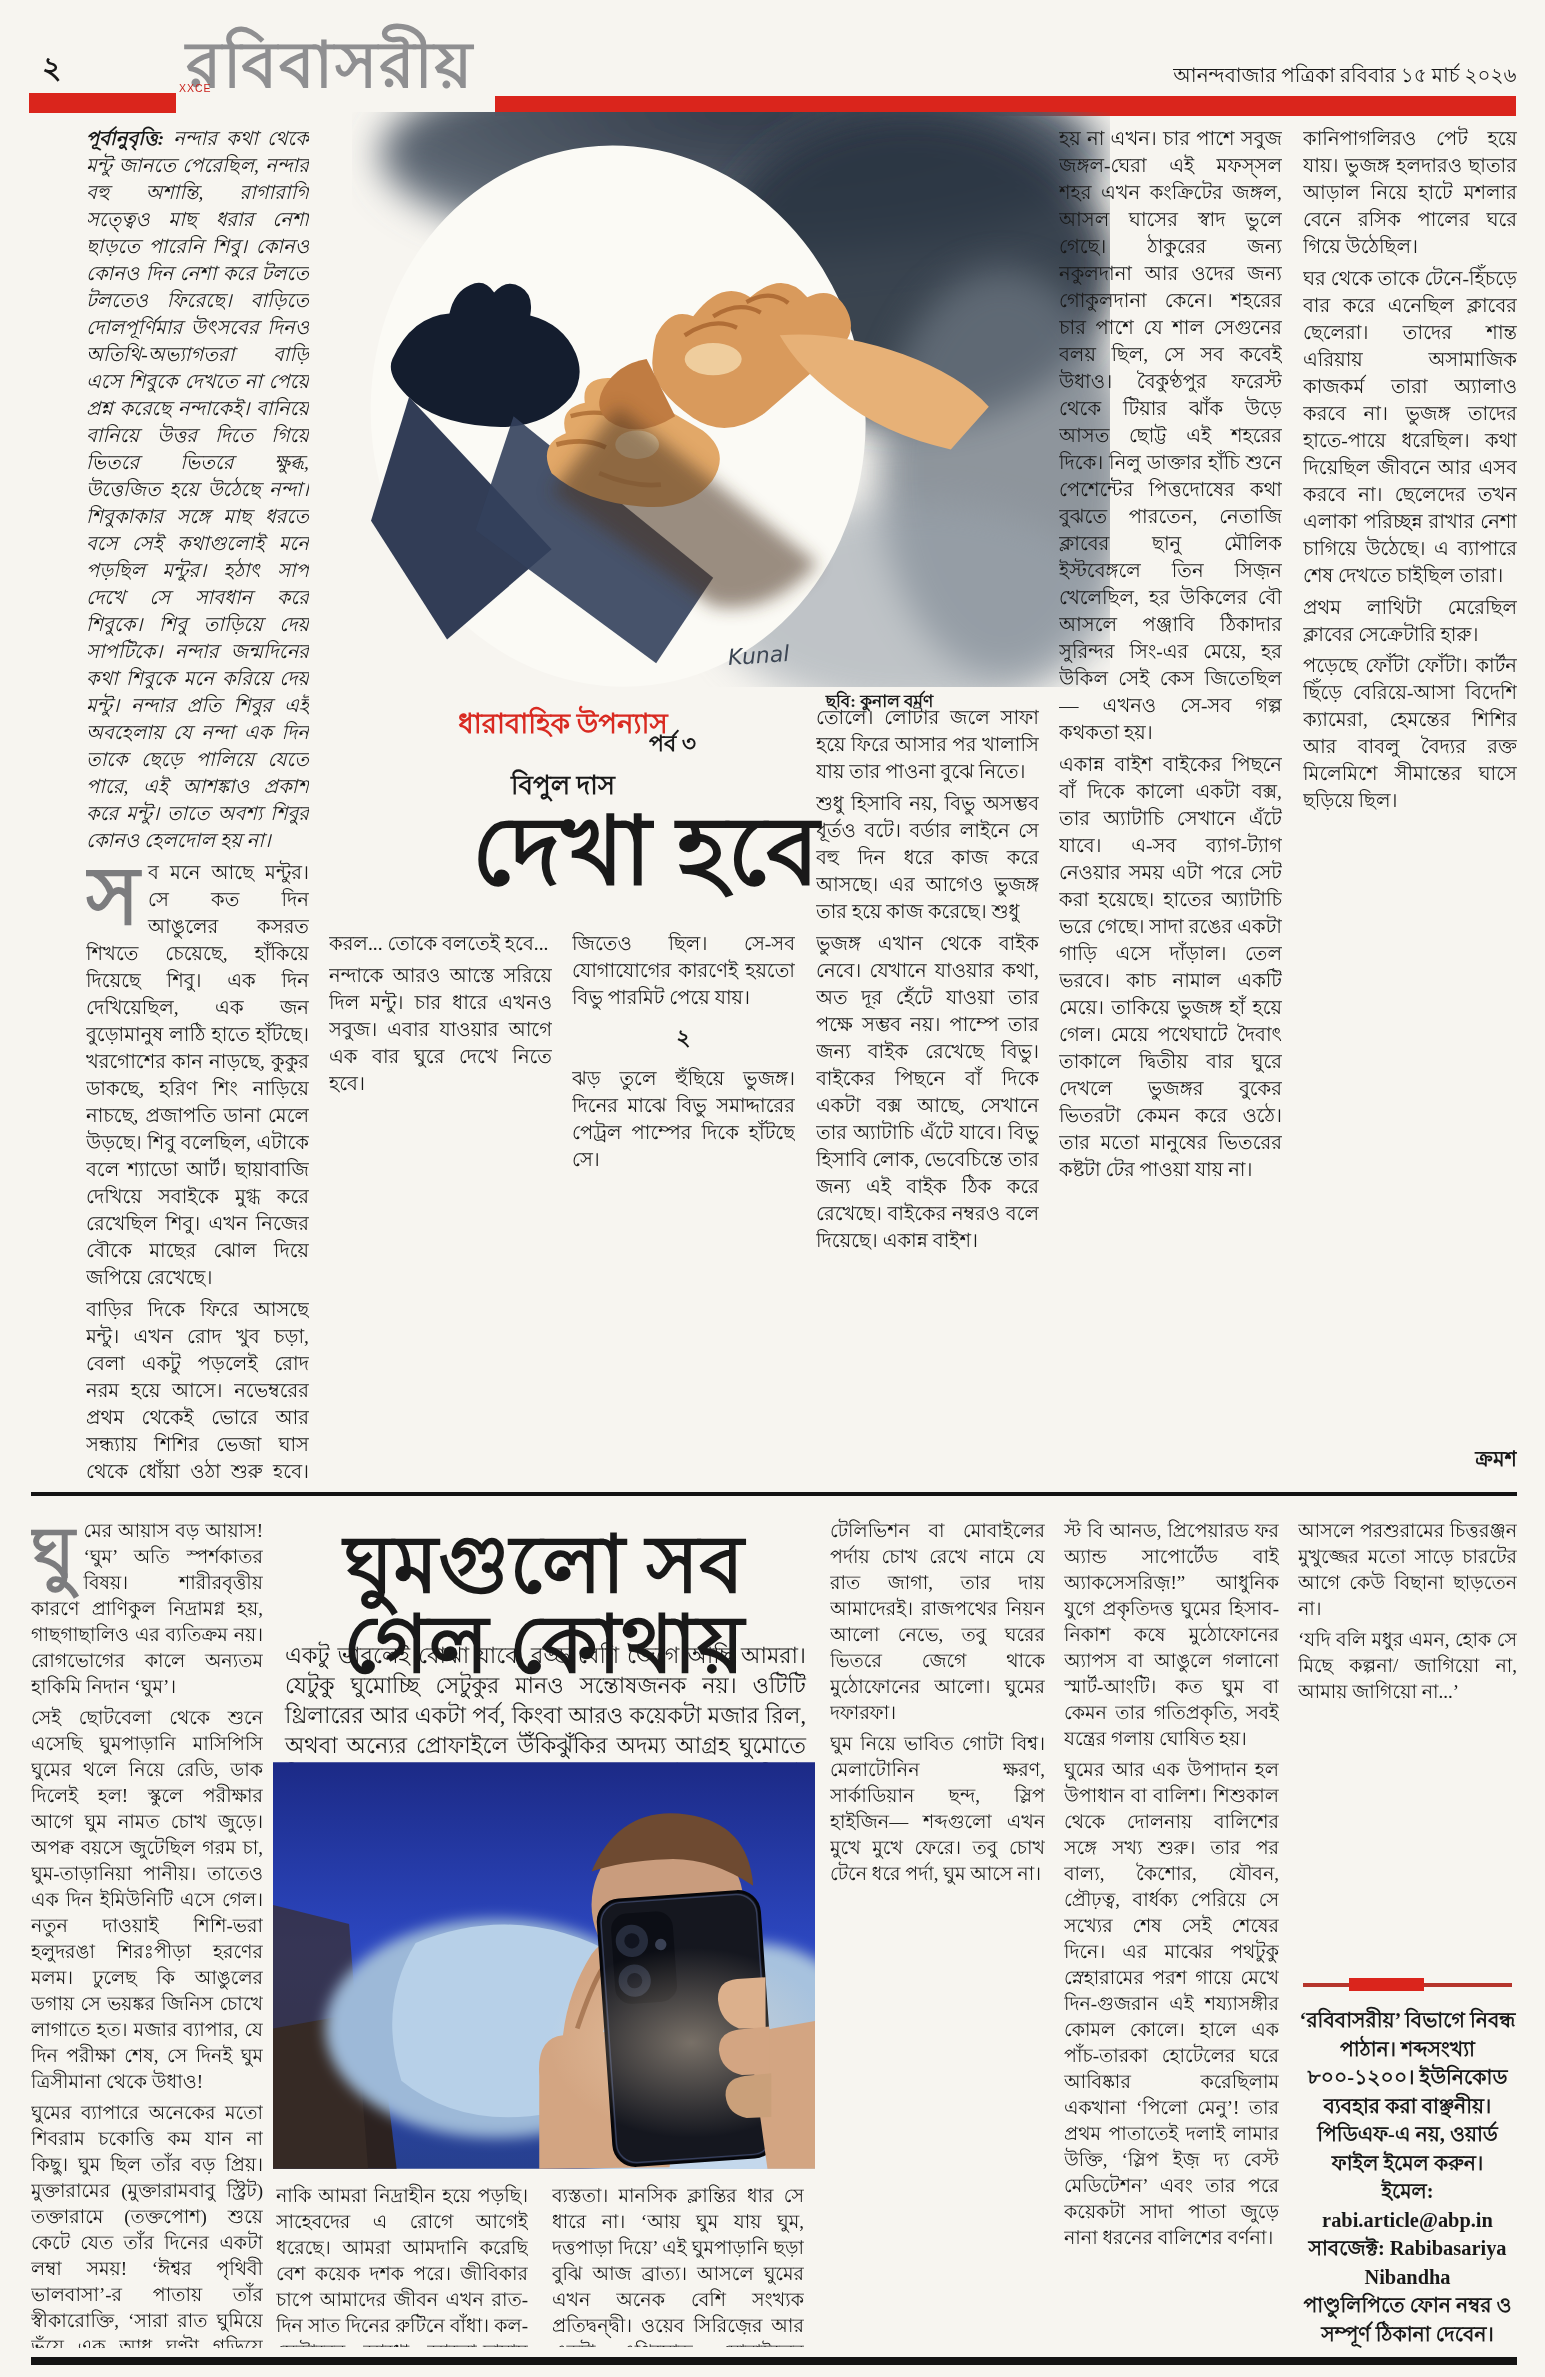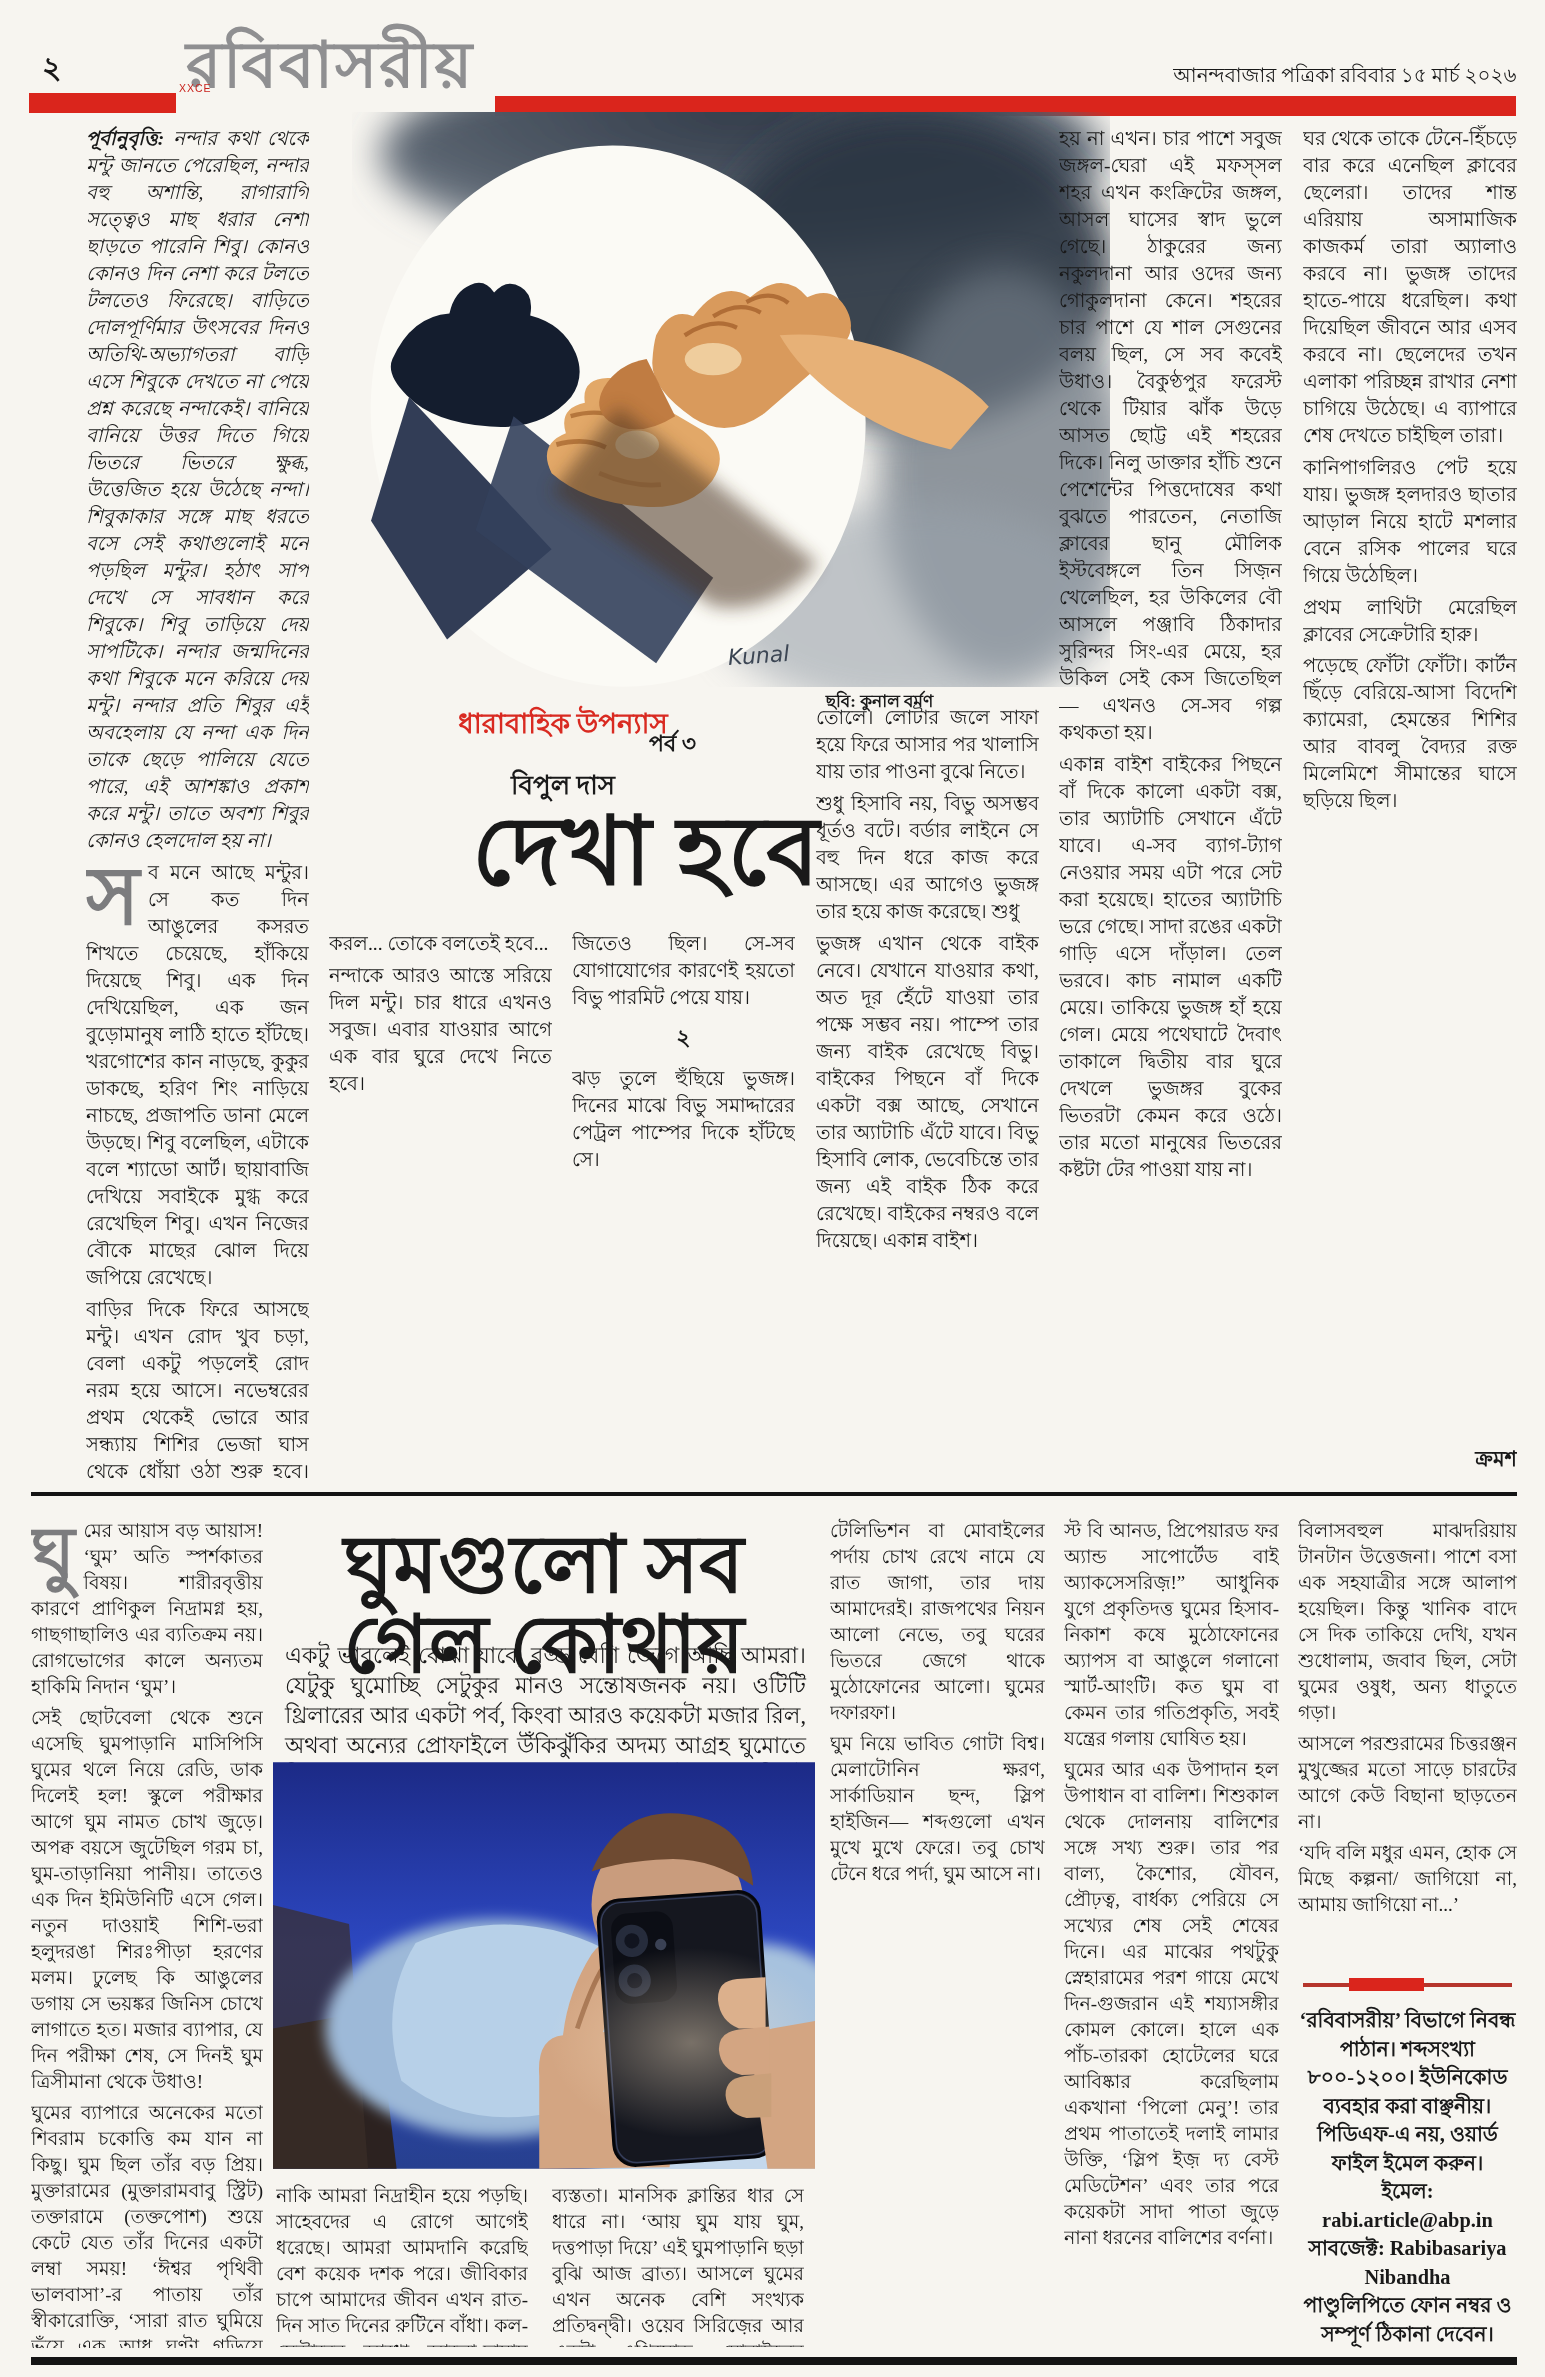--- a/index.html
+++ b/index.html
@@ -140,22 +140,22 @@
       <p>ভুজঙ্গ এখান থেকে বাইক নেবে। যেখানে যাওয়ার কথা, অত দূর হেঁটে যাওয়া তার পক্ষে সম্ভব নয়। পাম্পে তার জন্য বাইক রেখেছে বিভু। বাইকের পিছনে বাঁ দিকে একটা বক্স আছে, সেখানে তার অ্যাটাচি এঁটে যাবে। বিভু হিসাবি লোক, ভেবেচিন্তে তার জন্য এই বাইক ঠিক করে রেখেছে। বাইকের নম্বরও বলে দিয়েছে। একান্ন বাইশ।</p>
     </div>
 
   <div class="col novel-col" style="left:1059px;top:125px;width:223px;height:1353px;">
       <p>হয় না এখন। চার পাশে সবুজ জঙ্গল-ঘেরা এই মফস্সল শহর এখন কংক্রিটের জঙ্গল, আসল ঘাসের স্বাদ ভুলে গেছে। ঠাকুরের জন্য নকুলদানা আর ওদের জন্য গোকুলদানা কেনে। শহরের চার পাশে যে শাল সেগুনের বলয় ছিল, সে সব কবেই উধাও। বৈকুণ্ঠপুর ফরেস্ট থেকে টিয়ার ঝাঁক উড়ে আসত ছোট্ট এই শহরের দিকে। নিলু ডাক্তার হাঁচি শুনে পেশেন্টের পিত্তদোষের কথা বুঝতে পারতেন, নেতাজি ক্লাবের ছানু মৌলিক ইস্টবেঙ্গলে তিন সিজ়ন খেলেছিল, হর উকিলের বৌ আসলে পঞ্জাবি ঠিকাদার সুরিন্দর সিং-এর মেয়ে, হর উকিল সেই কেস জিতেছিল— এখনও সে-সব গল্প কথকতা হয়।</p>
       <p>একান্ন বাইশ বাইকের পিছনে বাঁ দিকে কালো একটা বক্স, তার অ্যাটাচি সেখানে এঁটে যাবে। এ-সব ব্যাগ-ট্যাগ নেওয়ার সময় এটা পরে সেট করা হয়েছে। হাতের অ্যাটাচি ভরে গেছে। সাদা রঙের একটা গাড়ি এসে দাঁড়াল। তেল ভরবে। কাচ নামাল একটি মেয়ে। তাকিয়ে ভুজঙ্গ হাঁ হয়ে গেল। মেয়ে পথেঘাটে দৈবাৎ তাকালে দ্বিতীয় বার ঘুরে দেখলে ভুজঙ্গর বুকের ভিতরটা কেমন করে ওঠে। তার মতো মানুষের ভিতরের কষ্টটা টের পাওয়া যায় না।</p>
     </div>
 
   <div class="col novel-col flexcol" style="left:1303px;top:125px;width:214px;height:1353px;">
     <div>
+        <p>কানিপাগলিরও পেট হয়ে যায়। ভুজঙ্গ হলদারও ছাতার আড়াল নিয়ে হাটে মশলার বেনে রসিক পালের ঘরে গিয়ে উঠেছিল।</p>
         <p>ঘর থেকে তাকে টেনে-হিঁচড়ে বার করে এনেছিল ক্লাবের ছেলেরা। তাদের শান্ত এরিয়ায় অসামাজিক কাজকর্ম তারা অ্যালাও করবে না। ভুজঙ্গ তাদের হাতে-পায়ে ধরেছিল। কথা দিয়েছিল জীবনে আর এসব করবে না। ছেলেদের তখন এলাকা পরিচ্ছন্ন রাখার নেশা চাগিয়ে উঠেছে। এ ব্যাপারে শেষ দেখতে চাইছিল তারা।</p>
-        <p>কানিপাগলিরও পেট হয়ে যায়। ভুজঙ্গ হলদারও ছাতার আড়াল নিয়ে হাটে মশলার বেনে রসিক পালের ঘরে গিয়ে উঠেছিল।</p>
         <p>প্রথম লাথিটা মেরেছিল ক্লাবের সেক্রেটারি হারু।</p>
         <p>পড়েছে ফোঁটা ফোঁটা। কার্টন ছিঁড়ে বেরিয়ে-আসা বিদেশি ক্যামেরা, হেমন্তের শিশির আর বাবলু বৈদ্যর রক্ত মিলেমিশে সীমান্তের ঘাসে ছড়িয়ে ছিল।</p>
       </div>
     <div class="continued">ক্রমশ</div>
   </div>
 
   <div class="abs rule" style="left:31px;top:1492px;width:1486px;height:4.3px;"></div>
 
   <div class="col sleep-col" style="left:31px;top:1518px;width:232px;height:830px;">
     <p><span class="dropcap small">ঘু</span><span>মের আয়াস বড় আয়াস! ‘ঘুম’ অতি স্পর্শকাতর বিষয়। শারীরবৃত্তীয় কারণে প্রাণিকুল নিদ্রামগ্ন হয়, গাছগাছালিও এর ব্যতিক্রম নয়। রোগভোগের কালে অন্যতম হাকিমি নিদান ‘ঘুম’।</span></p>
@@ -231,21 +231,20 @@
   <div class="col sleep-col" style="left:830px;top:1518px;width:215px;height:830px;">
       <p>টেলিভিশন বা মোবাইলের পর্দায় চোখ রেখে নামে যে রাত জাগা, তার দায় আমাদেরই। রাজপথের নিয়ন আলো নেভে, তবু ঘরের ভিতরে জেগে থাকে মুঠোফোনের আলো। ঘুমের দফারফা।</p>
       <p>ঘুম নিয়ে ভাবিত গোটা বিশ্ব। মেলাটোনিন ক্ষরণ, সার্কাডিয়ান ছন্দ, স্লিপ হাইজিন— শব্দগুলো এখন মুখে মুখে ফেরে। তবু চোখ টেনে ধরে পর্দা, ঘুম আসে না।</p>
     </div>
   <div class="col sleep-col" style="left:1064px;top:1518px;width:215px;height:830px;">
       <p>স্ট বি আনড, প্রিপেয়ারড ফর অ্যান্ড সাপোর্টেড বাই অ্যাকসেসরিজ়!” আধুনিক যুগে প্রকৃতিদত্ত ঘুমের হিসাব-নিকাশ কষে মুঠোফোনের অ্যাপস বা আঙুলে গলানো স্মার্ট-আংটি। কত ঘুম বা কেমন তার গতিপ্রকৃতি, সবই যন্ত্রের গলায় ঘোষিত হয়।</p>
       <p>ঘুমের আর এক উপাদান হল উপাধান বা বালিশ। শিশুকাল থেকে দোলনায় বালিশের সঙ্গে সখ্য শুরু। তার পর বাল্য, কৈশোর, যৌবন, প্রৌঢ়ত্ব, বার্ধক্য পেরিয়ে সে সখ্যের শেষ সেই শেষের দিনে। এর মাঝের পথটুকু স্নেহারামের পরশ গায়ে মেখে দিন-গুজরান এই শয্যাসঙ্গীর কোমল কোলে। হালে এক পাঁচ-তারকা হোটেলের ঘরে আবিষ্কার করেছিলাম একখানা ‘পিলো মেনু’! তার প্রথম পাতাতেই দলাই লামার উক্তি, ‘স্লিপ ইজ় দ্য বেস্ট মেডিটেশন’ এবং তার পরে কয়েকটা সাদা পাতা জুড়ে নানা ধরনের বালিশের বর্ণনা।</p>
     </div>
   <div class="col sleep-col flexcol" style="left:1298px;top:1518px;width:219px;height:830px;">
     <div>
-        <p>বিলাসবহুল মাঝদরিয়ায় টানটান উত্তেজনা। পাশে বসা এক সহযাত্রীর সঙ্গে আলাপ হয়েছিল। কিন্তু খানিক বাদে সে দিক তাকিয়ে দেখি, যখন শুধোলাম, জবাব ছিল, সেটা ঘুমের ওষুধ, অন্য ধাতুতে গড়া।</p>
         <p>আসলে পরশুরামের চিত্তরঞ্জন মুখুজ্জের মতো সাড়ে চারটের আগে কেউ বিছানা ছাড়তেন না।</p>
       </div>
     <p>‘যদি বলি মধুর এমন, হোক সে মিছে কল্পনা/ জাগিয়ো না, আমায় জাগিয়ো না...’</p>
     <div class="endgroup">
       <div class="divider-line">
           <span class="thick"></span>
         </div>
       <div class="subbox">
           <p>‘রবিবাসরীয়’ বিভাগে নিবন্ধ পাঠান। শব্দসংখ্যা</p>
           <p>৮০০-১২০০। ইউনিকোড ব্যবহার করা বাঞ্ছনীয়।</p>

